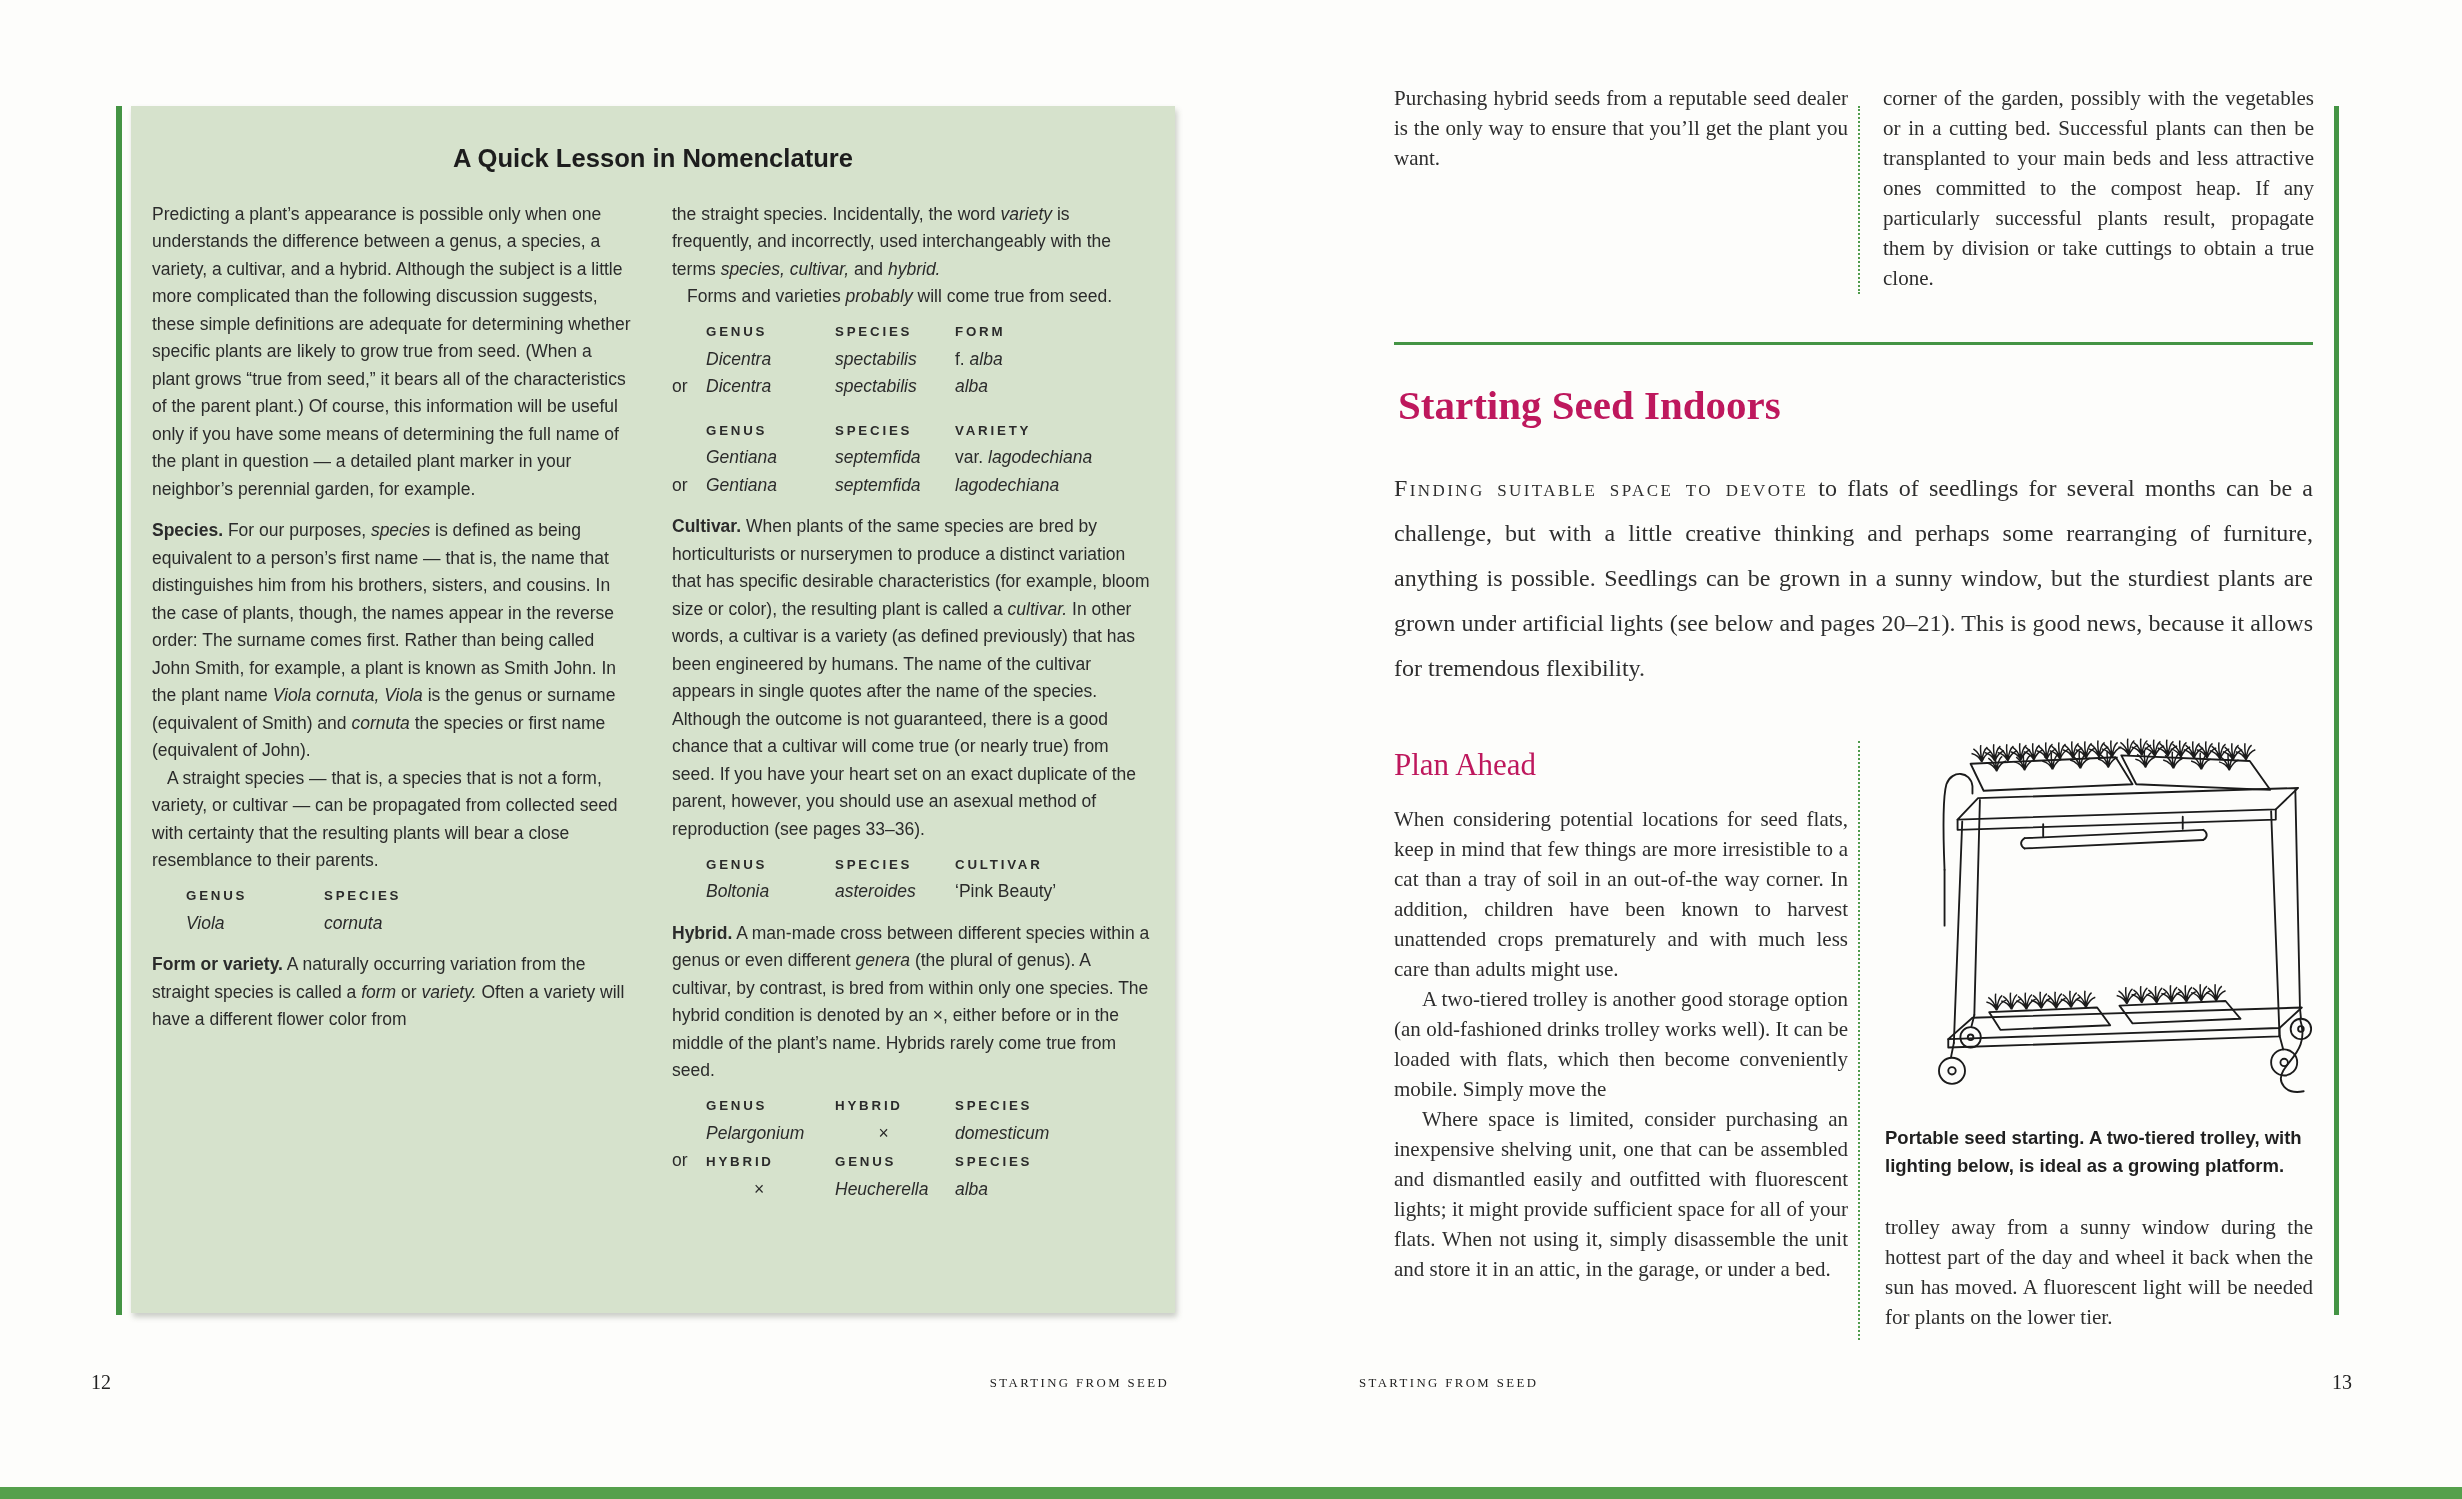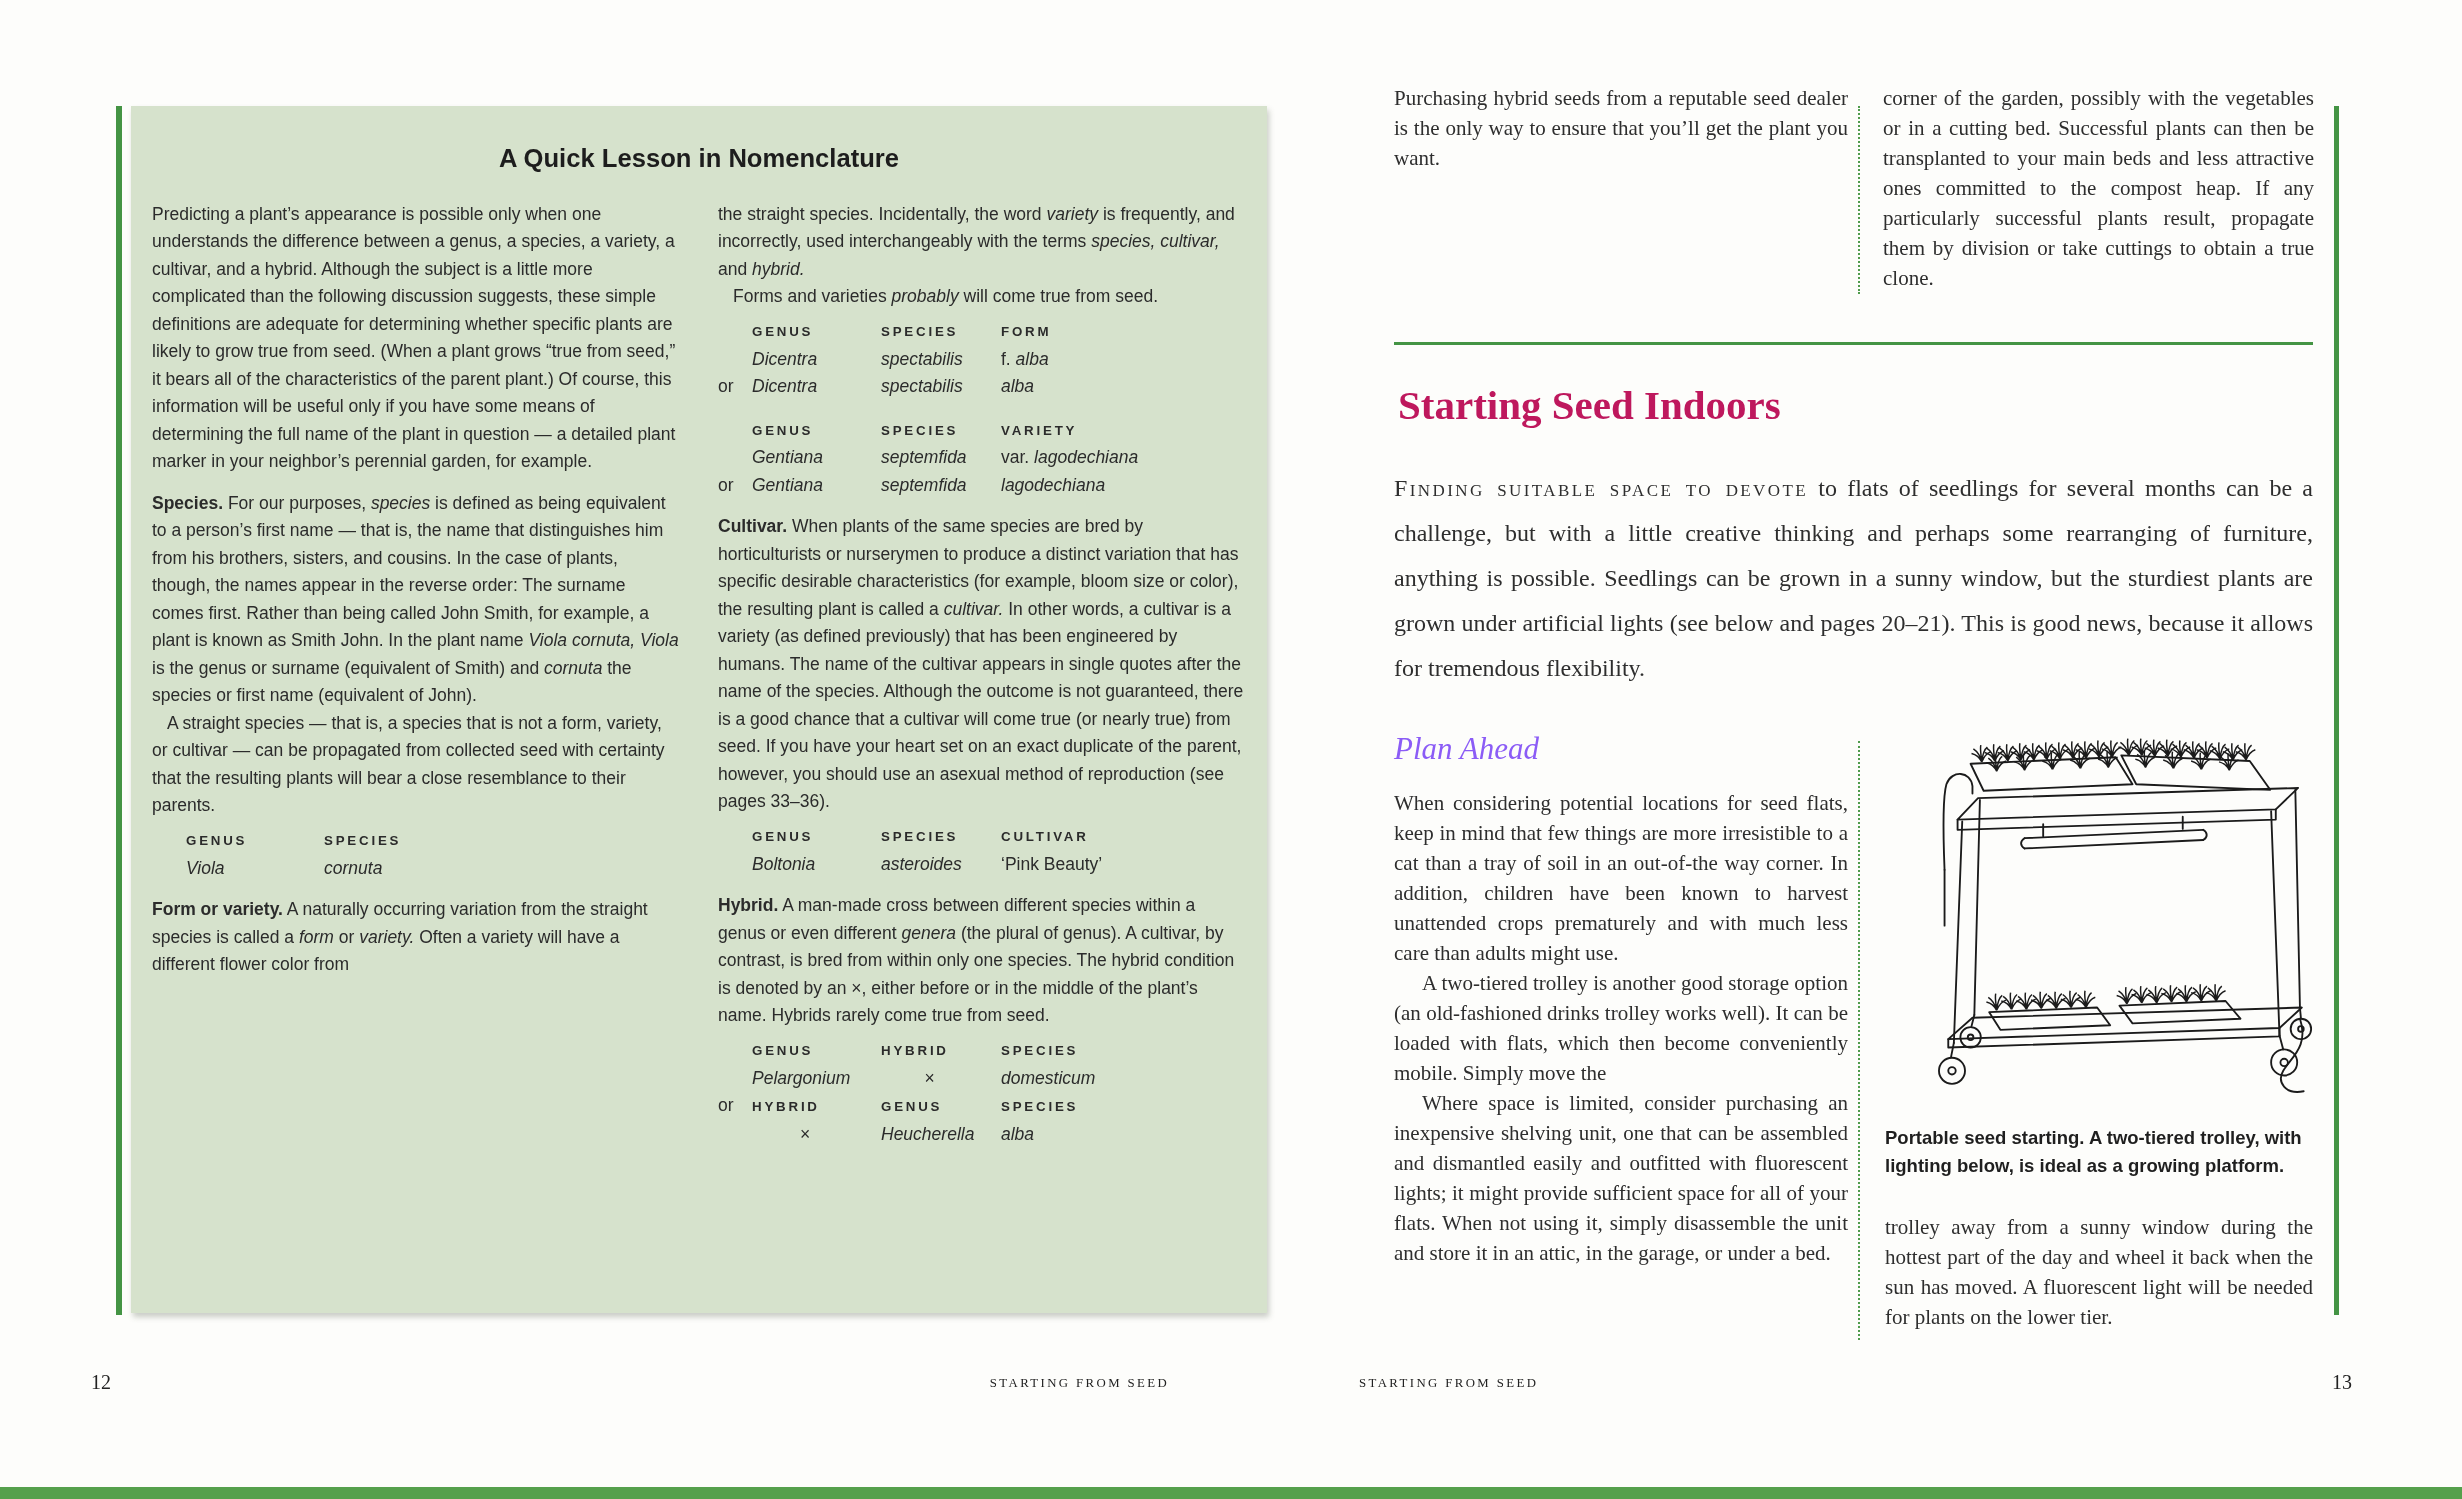--- a/index.html
+++ b/index.html
@@ -5,21 +5,21 @@
   html,body{margin:0;padding:0;background:#e9e9e5;}
   .spread{position:relative;width:2462px;height:1499px;background:#fdfdfb;overflow:hidden;
           font-family:"Liberation Sans",sans-serif;color:#2b2b2b;}
 
   
   .accent-bar{position:absolute;background:#449444;}
   .bar-left{left:116px;top:106px;width:5.7px;height:1209px;}
   .bar-right{left:2334px;top:106px;width:4.7px;height:1209px;}
   .bottom-band{position:absolute;left:0;top:1487px;width:2462px;height:12.3px;background:#55a04c;}
 
-  .greenbox{position:absolute;left:131px;top:106px;width:1136px;height:1207px;background:#d6e2cc;
+  .greenbox{position:absolute;left:131px;top:106px;width:1044px;height:1207px;background:#d6e2cc;
             box-sizing:border-box;padding:28px 21px 0 21px;box-shadow:1.9px 3.8px 5.7px rgba(70,80,60,.28);}
   .box-title{text-align:center;font-size:25.6px;font-weight:bold;color:#1d1d1d;margin:9.5px 0 28px 0;}
   .box-cols{display:flex;gap:38px;}
   .box-col{flex:1;font-size:17.5px;line-height:27.5px;color:#2b2b2b;}
   .box-col p{margin:0;text-align:left;}
   .box-col p.gap{margin-top:14px;}
   .box-col p.tind{text-indent:15px;}
 
   .ntable{display:grid;margin:6.6px 0 10.4px 0;line-height:27.5px;column-gap:0;}
   .t3{grid-template-columns:34px 129px 120px 1fr;}
@@ -42,21 +42,21 @@
   .dd-top{left:1858px;top:106px;height:188px;}
   .dd-plan{left:1858px;top:741px;height:599px;}
 
   .green-rule{position:absolute;left:1394px;top:342px;width:919px;height:2.8px;background:#449444;}
   .section-heading{position:absolute;left:1394px;top:377px;width:919px;margin:4px;text-align:left;
        font-family:"Liberation Serif","DejaVu Serif",serif;font-weight:bold;font-size:41px;color:#be185d;}
   .intro{position:absolute;left:1394px;top:466px;width:919px;margin:0;
        font-size:24px;line-height:45px;text-align:justify;}
 
   .plan-left{position:absolute;left:1394px;top:731px;width:454px;}
-  .plan-heading{margin:0 0 21px 0;font-style:italic;font-weight:normal;font-size:31px;color:#8b5cf6;}
+  .plan-heading{margin:16px 0 21px 0;font-weight:normal;font-size:31px;color:#be185d;}
   .plan-left p{margin:0;font-size:21px;line-height:30px;text-align:justify;}
   .plan-left p.tind2{text-indent:28px;}
 
   .plan-right{position:absolute;left:1885px;top:729px;width:428px;}
   .illo{width:428px;height:384px;display:block;}
   .caption{margin:11.4px 0 0 0;font-size:18.5px;line-height:28px;font-weight:bold;color:#1f1f1f;
            font-family:"Liberation Sans",sans-serif;text-align:left;}
   .cont{margin:32px 0 0 0;font-size:21px;line-height:30px;text-align:justify;}
 
   

